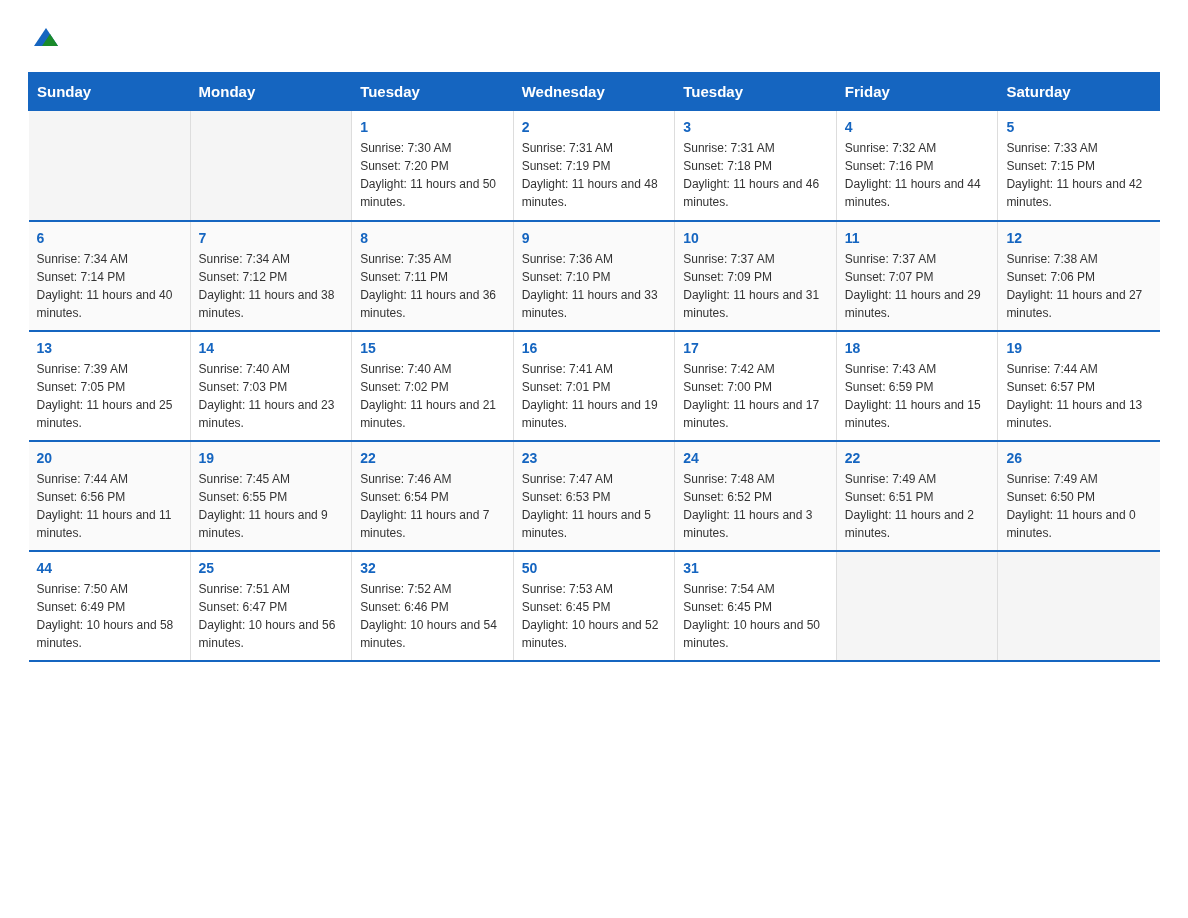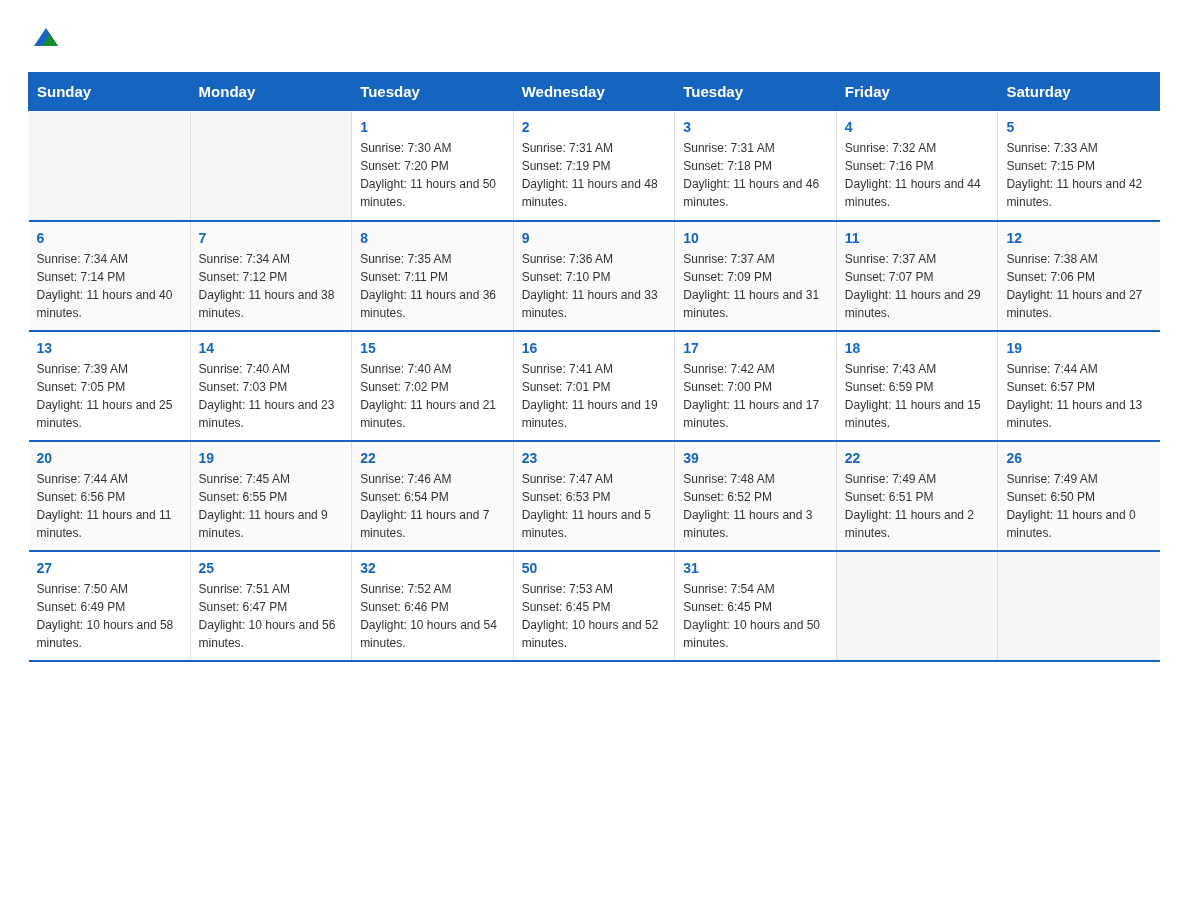--- a/index.html
+++ b/index.html
@@ -236,35 +236,35 @@
         </td>
         <td>
           <span class="day-num">22</span>
           <div class="day-info">Sunrise: 7:46 AM<br>Sunset: 6:54 PM<br>Daylight: 11 hours and 7 minutes.</div>
         </td>
         <td>
           <span class="day-num">23</span>
           <div class="day-info">Sunrise: 7:47 AM<br>Sunset: 6:53 PM<br>Daylight: 11 hours and 5 minutes.</div>
         </td>
         <td>
-          <span class="day-num">39</span>
+          <span class="day-num">24</span>
           <div class="day-info">Sunrise: 7:48 AM<br>Sunset: 6:52 PM<br>Daylight: 11 hours and 3 minutes.</div>
         </td>
         <td>
           <span class="day-num">22</span>
           <div class="day-info">Sunrise: 7:49 AM<br>Sunset: 6:51 PM<br>Daylight: 11 hours and 2 minutes.</div>
         </td>
         <td>
           <span class="day-num">26</span>
           <div class="day-info">Sunrise: 7:49 AM<br>Sunset: 6:50 PM<br>Daylight: 11 hours and 0 minutes.</div>
         </td>
       </tr>
       <tr>
         <td>
-          <span class="day-num">27</span>
+          <span class="day-num">44</span>
           <div class="day-info">Sunrise: 7:50 AM<br>Sunset: 6:49 PM<br>Daylight: 10 hours and 58 minutes.</div>
         </td>
         <td>
           <span class="day-num">25</span>
           <div class="day-info">Sunrise: 7:51 AM<br>Sunset: 6:47 PM<br>Daylight: 10 hours and 56 minutes.</div>
         </td>
         <td>
           <span class="day-num">32</span>
           <div class="day-info">Sunrise: 7:52 AM<br>Sunset: 6:46 PM<br>Daylight: 10 hours and 54 minutes.</div>
         </td>

